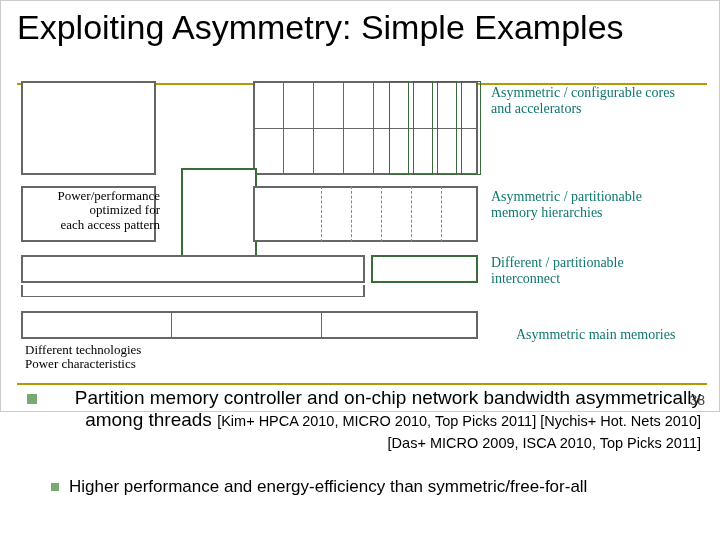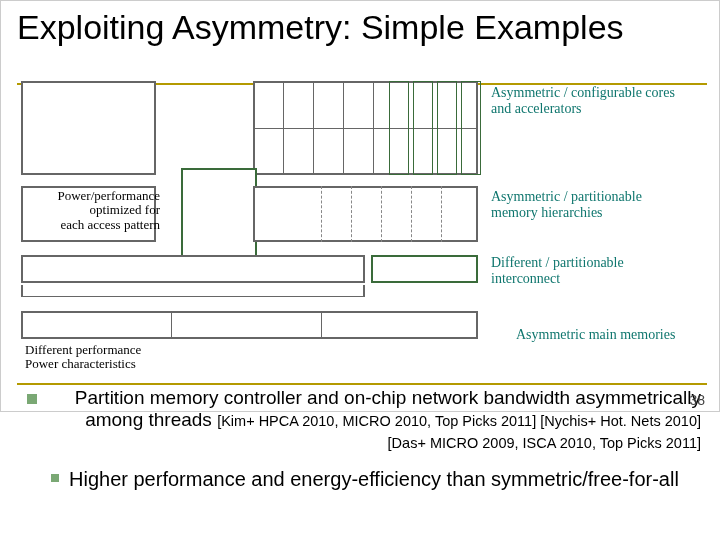--- a/index.html
+++ b/index.html
@@ -107,22 +107,22 @@
   .refs {
     font-size: 14.5px;
     line-height: 1.25;
     margin-top: 2px;
   }
   .b2 {
     display: flex;
     align-items: flex-start;
     gap: 10px;
     margin-left: 24px;
-    margin-top: 15px;
-    font-size: 20px;
+    margin-top: 24px;
+    font-size: 17px;
   }
   .footer-rule {
     position: absolute;
     left: 16px; right: 12px;
     bottom: 26px;
     border-top: 2px solid #b49a00;
   }
   .pagenum {
     position: absolute;
     right: 14px;
@@ -169,21 +169,21 @@
     <div class="right-label" style="left:470px; top:108px; width:200px;">Asymmetric / partitionable memory hierarchies</div>
 
     <div class="diag-box r3-left"></div>
     <div class="diag-box r3-right"></div>
     <div class="diag-box r3-under"></div>
     <div class="right-label" style="left:470px; top:174px; width:200px;">Different / partitionable interconnect</div>
 
     <div class="diag-box r4"></div>
     <div class="r4-v" style="left:150px;"></div>
     <div class="r4-v" style="left:300px;"></div>
-    <div class="diag-label" style="left:4px; top:262px; width:200px; white-space:pre-line;">Different performance
+    <div class="diag-label" style="left:4px; top:262px; width:200px; white-space:pre-line;">Different technologies
 Power characteristics</div>
     <div class="right-label" style="left:470px; top:246px; width:210px;margin-left:25px;">Asymmetric main memories</div>
   </div>
 
   <div class="bullets">
     <div class="b1">
       <div class="sq"></div>
       <div>
         <span>Partition memory controller and on-chip network bandwidth asymmetrically among threads </span>
         <span class="refs">[Kim+ HPCA 2010, MICRO 2010, Top Picks 2011] [Nychis+ Hot. Nets 2010] [Das+ MICRO 2009, ISCA 2010, Top Picks 2011]</span>

